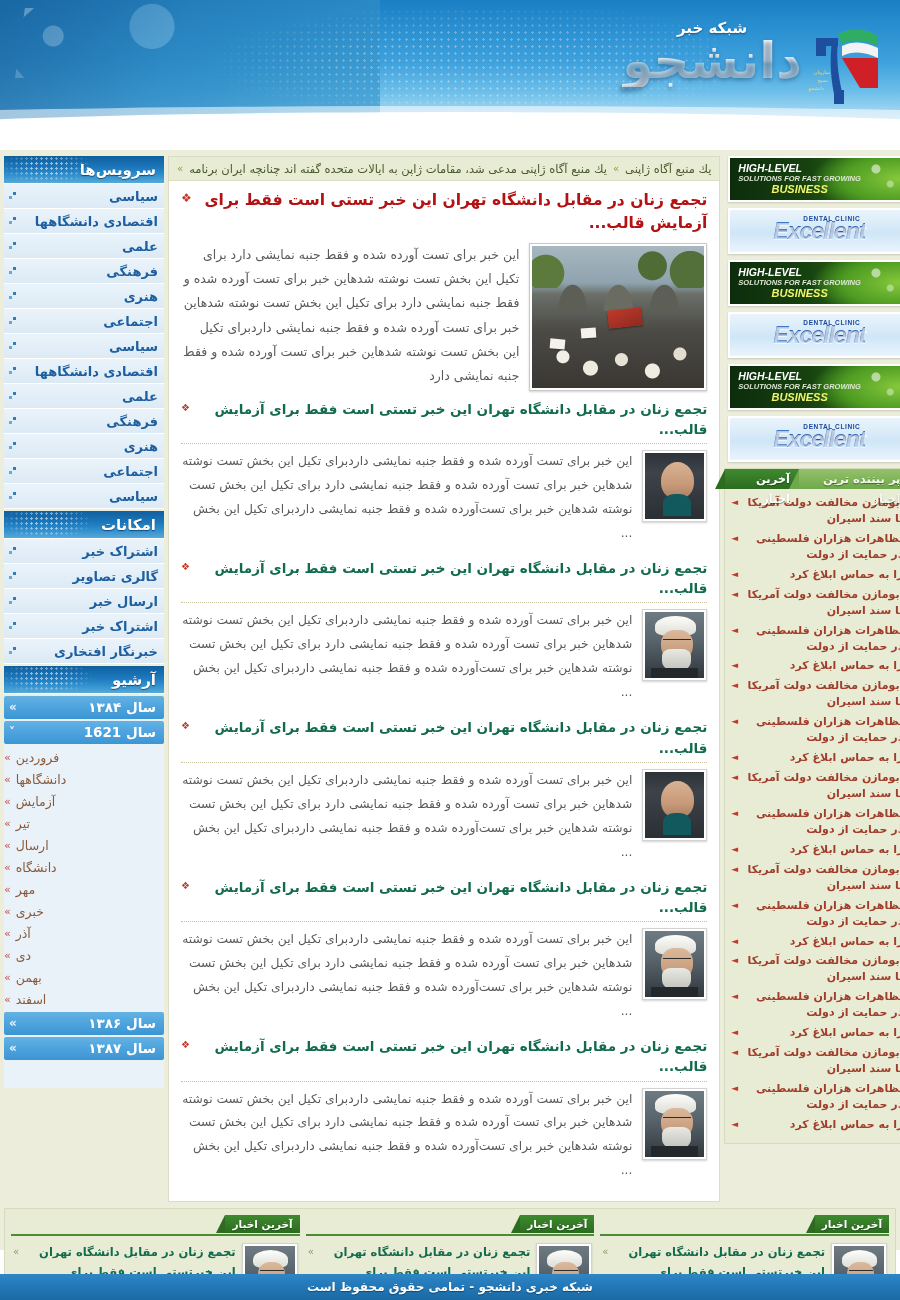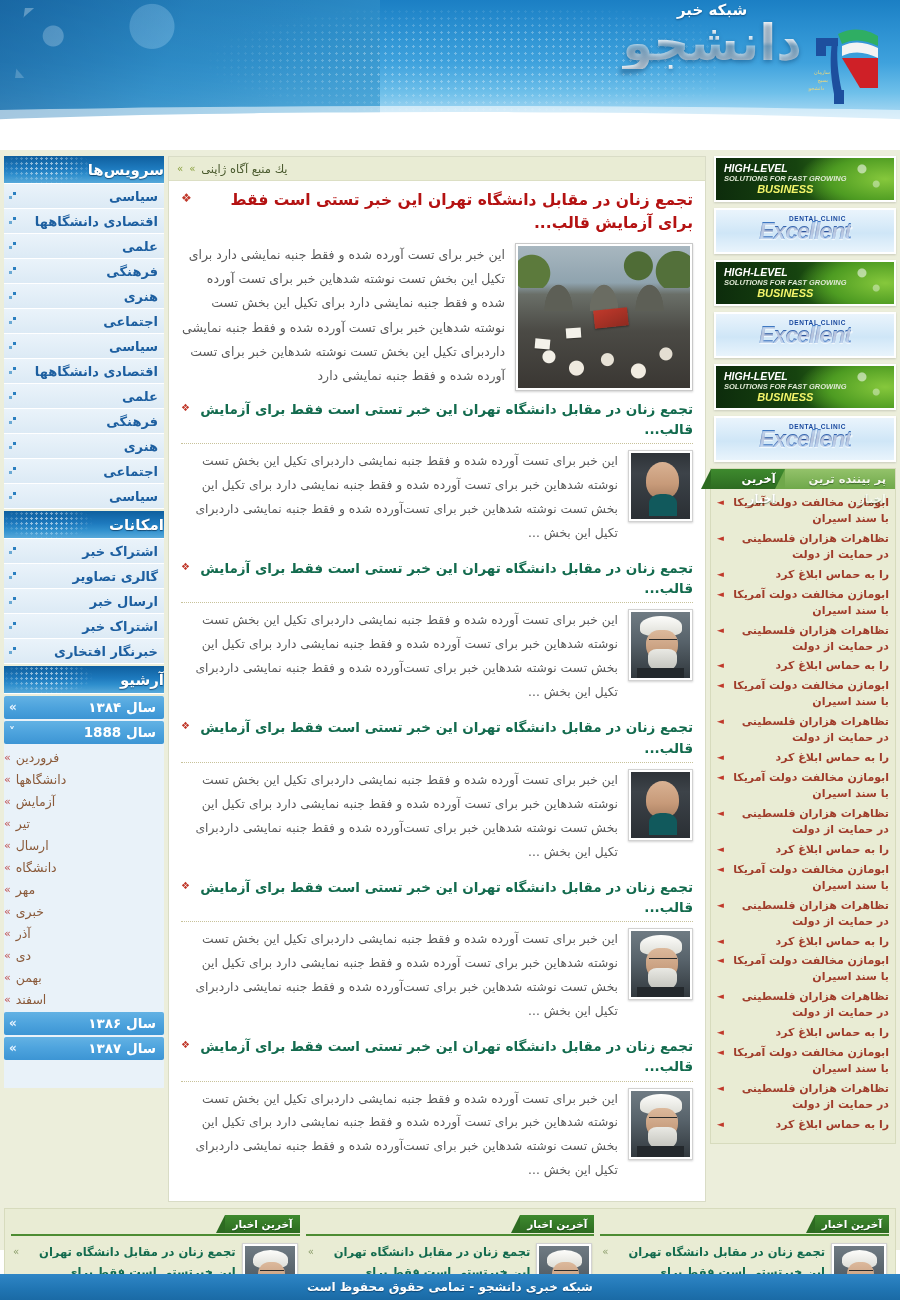--- a/index.html
+++ b/index.html
@@ -67,21 +67,21 @@
     line-height: .95;
     background: linear-gradient(to bottom,#ffffff 0%,#d8ecf8 45%,#8fc4e4 55%,#f2fafe 100%);
     -webkit-background-clip: text; background-clip: text; color: transparent;
   }
   .snn-sub {
     font-family: "Liberation Sans", sans-serif;
     font-size: 13.5px; font-weight: bold; color: #ffffff; letter-spacing: .4px;
     margin-top: 2px; text-shadow: 0 1px 2px rgba(0,40,80,.6);
   }
 
-  .brand-right { position: absolute; right: 98px; top: 2px; z-index: 5; text-align: center; }
+  .brand-right { position: absolute; right: 98px; top: 20px; z-index: 5; text-align: center; }
   .brand-small {
     font-size: 15px; font-weight: bold; color: #ffffff; direction: rtl;
     text-shadow: 0 1px 2px rgba(0,40,80,.6); line-height: 1.1; margin-bottom: -2px;
   }
   .brand-big {
     font-size: 50px; font-weight: bold; direction: rtl; line-height: 1.05;
     background: linear-gradient(to bottom,#ffffff 0%,#e4f2fb 48%,#9fcde8 56%,#ffffff 100%);
     -webkit-background-clip: text; background-clip: text; color: transparent;
     text-shadow: 0 2px 4px rgba(0,40,80,.35);
   }
@@ -102,21 +102,21 @@
   
   .sidebar { width: 160px; flex: 0 0 160px; }
   .side-box { margin-bottom: 2px; }
   .side-head {
     height: 28px; position: relative; overflow: hidden;
     background: linear-gradient(to bottom,#0f5f9e 0%,#1d79bd 45%,#2f8fcd 70%,#57a9da 100%);
     border-bottom: 1px solid #ffffff;
   }
   .side-head .ttl {
     position: relative; z-index: 3; color: #ffffff; font-weight: bold; font-size: 15px;
-    line-height: 28px; text-align: right;
+    line-height: 28px; padding-right: 8px; text-align: right;
     text-shadow: 0 1px 1px rgba(0,30,60,.6);
   }
   .side-head .map {
     position: absolute; inset: 0 auto 0 0; width: 96px; height: 28px; z-index: 1;
     background-image: radial-gradient(circle, rgba(255,255,255,.55) 1px, rgba(0,0,0,0) 1.3px);
     background-size: 5px 5px;
     -webkit-mask-image: radial-gradient(ellipse 60% 80% at 45% 40%, #000 30%, rgba(0,0,0,0) 80%);
             mask-image: radial-gradient(ellipse 60% 80% at 45% 40%, #000 30%, rgba(0,0,0,0) 80%);
   }
   .side-list { background: #e9f2f9; }
@@ -520,21 +520,21 @@
           <div class="map"></div>
           <div class="ttl">آرشیو</div>
         </div>
         <div class="side-list">
           <div class="arch-year">
             <span class="chev">»</span>
             <span>سال ۱۳۸۴</span>
           </div>
           <div class="arch-year">
             <span class="chev">˅</span>
-            <span>سال 1888</span>
+            <span>سال 1621</span>
           </div>
           <div class="arch-month">
               <span class="chev-red">»</span>
               <span class="lbl">فروردین</span>
             </div>
           <div class="arch-month">
               <span class="chev-red">»</span>
               <span class="lbl">دانشگاهها</span>
             </div>
           <div class="arch-month">
@@ -587,20 +587,21 @@
           </div>
           <div class="arch-pad"></div>
         </div>
       </div>
     </div>
 
     <div class="center">
 
       <div class="ticker">
         <span class="mini-chev">»</span>
+        <span class="t-txt">یك منبع آگاه ژاپنی مدعی شد، مقامات ژاپن به ایالات متحده گفته اند چنانچه ایران برنامه</span>
         <span class="mini-chev">»</span>
         <span class="t-txt">یك منبع آگاه ژاپنی</span>
       </div>
 
       <div class="lead">
         <div class="lead-title">
           <span class="bullet-red">❖</span>
           <span class="h">تجمع زنان در مقابل دانشگاه تهران این خبر تستی است فقط برای آزمایش قالب...</span>
         </div>
         <div class="lead-body">

